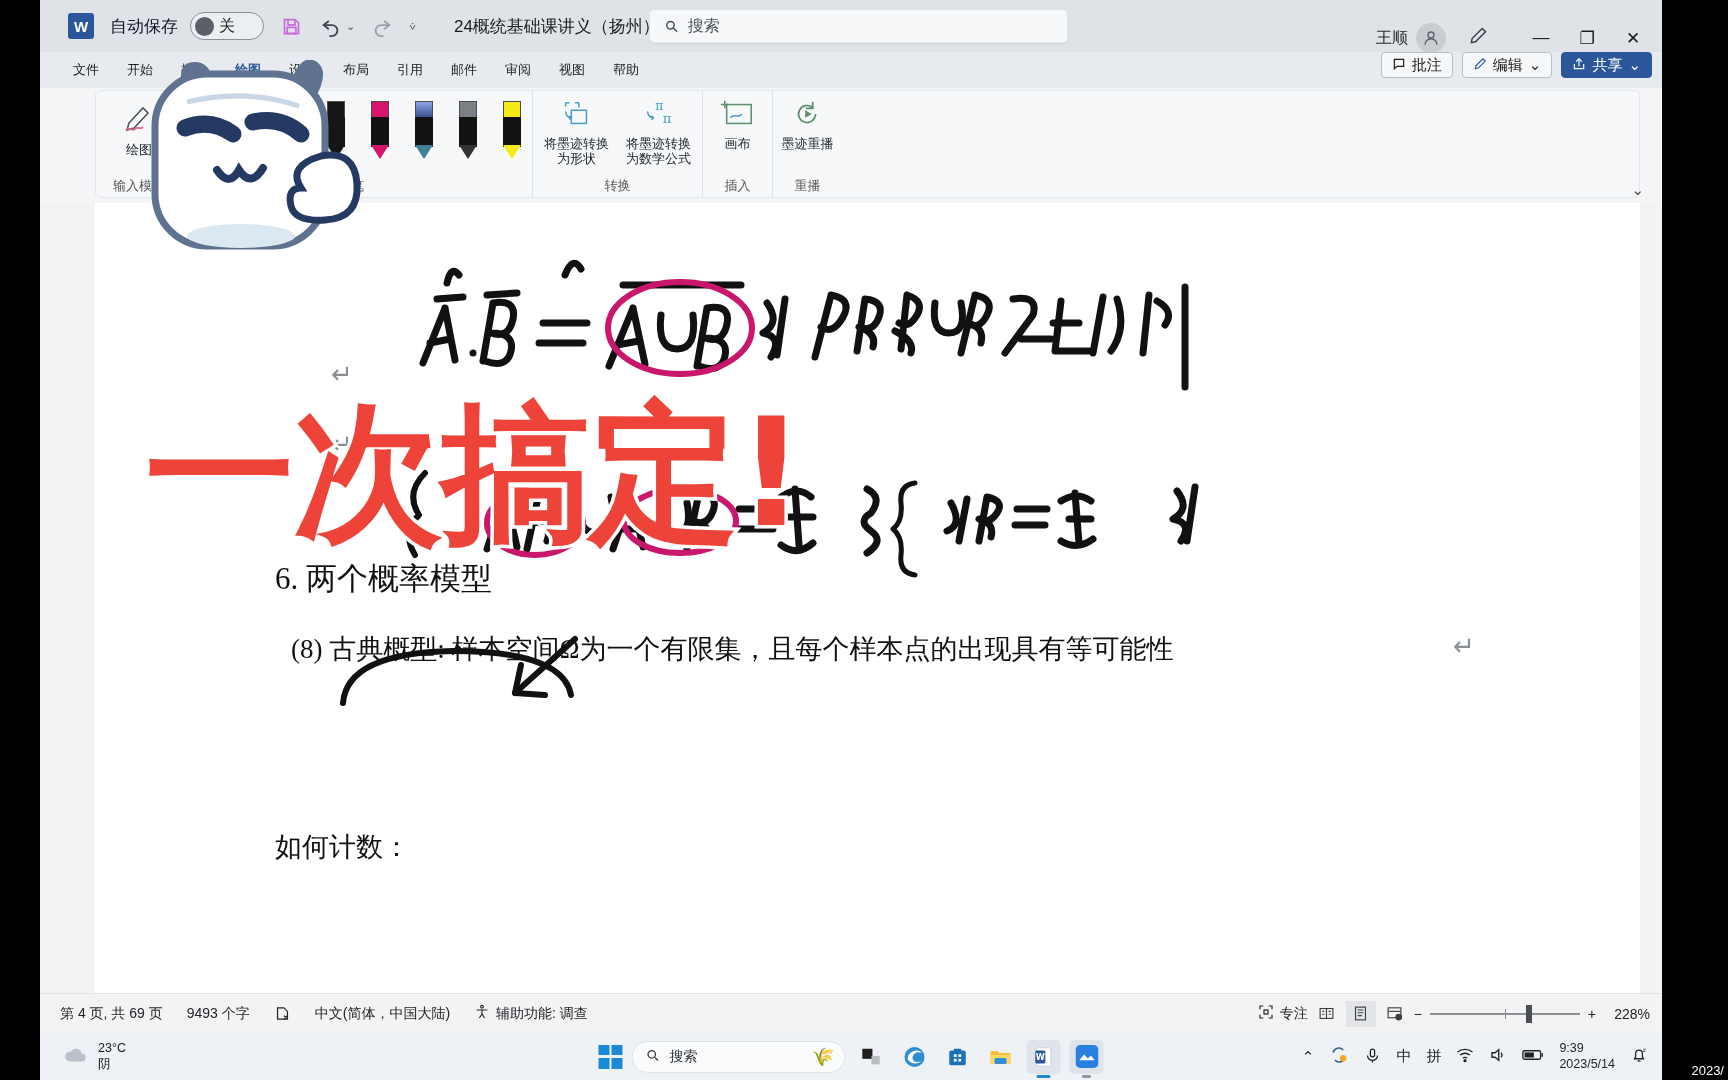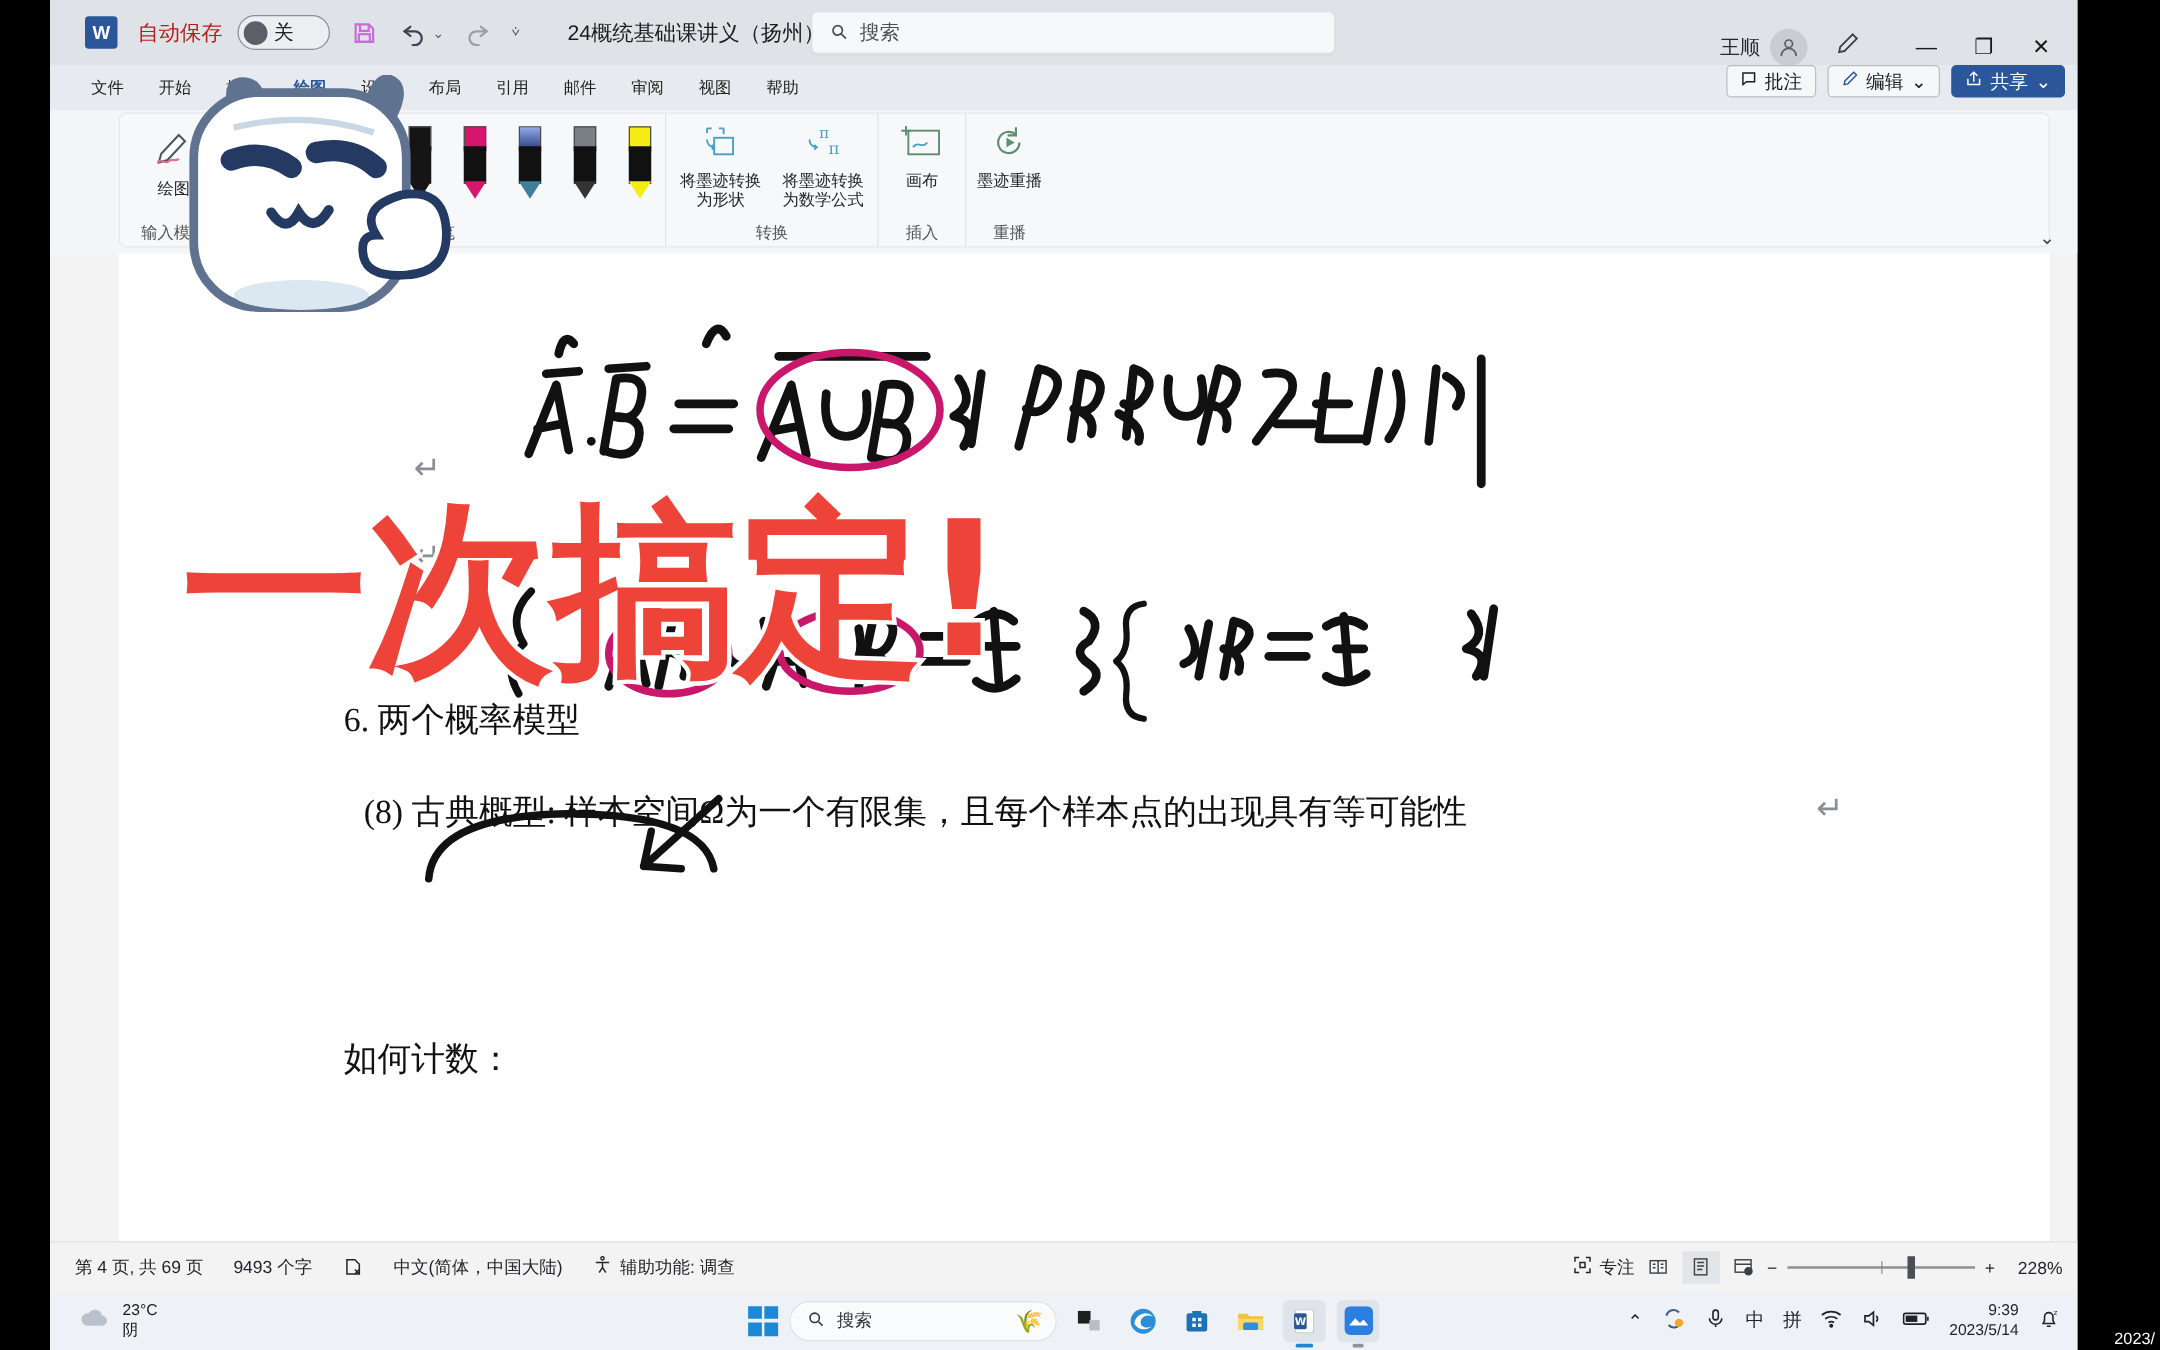--- a/index.html
+++ b/index.html
@@ -27,21 +27,21 @@
     position: absolute; left: 0; top: 0; width: 100%; height: 52px;
     background: #dfe3e8;
     display: flex; align-items: center;
   }
   .wlogo {
     width: 26px; height: 26px; margin-left: 28px;
     background: #2b579a; border-radius: 3px;
     color:#fff; font-size: 15px; font-weight: bold;
     display:flex; align-items:center; justify-content:center;
   }
-  .tb-text { font-size: 17px; color: #b91c1c; margin-left: 16px; white-space: nowrap;}
+  .tb-text { font-size: 17px; color: #0f172a; margin-left: 16px; white-space: nowrap;}
   .autosave-toggle {
     margin-left: 12px; width: 74px; height: 28px;
     border: 1.5px solid #8a8f98; border-radius: 14px;
     background: #eceff2;
     display:flex; align-items:center; gap:5px; padding-left:4px;
   }
   .autosave-knob { width:19px;height:19px;border-radius:50%;background:#5b6068; }
   .autosave-lbl { font-size: 16px; color:#222; }
   .tb-icon {
     margin-left: 14px; font-size: 20px; color:#3f4650;
@@ -203,21 +203,21 @@
   }
   .tapp{ width:34px;height:34px;border-radius:5px; display:flex;align-items:center;justify-content:center;
          font-size:17px; position:relative;}
   .tapp.active{ background:#dfe4ea;}
   .tapp .dot{ position:absolute; bottom:-4px; left:50%; transform:translateX(-50%);
               width:14px;height:3px;border-radius:2px;background:#1b89d8;}
   .tray{
     position:absolute; right:14px; display:flex;align-items:center;gap:15px;
     font-size:15px; color:#1f2327;
   }
-  .clock{ font-size:12.5px; line-height:1.25; text-align:right;}
+  .clock{ font-size:12.5px; line-height:1.25; text-align:left;}
   .corner-stamp{
     position:absolute; right:4px; bottom:2px; color:#fff; font-size:13px;
     font-family:"Liberation Sans",sans-serif;
   }
 </style>
 </head>
 <body>
 
 <div id="screen">
 <div id="desktop">
@@ -501,21 +501,21 @@
         <path d="M420 490 l30 2 M420 490 l6 -28"></path>
       </g>
 
       <g fill="#8a8f96" font-family="DejaVu Sans, sans-serif" font-size="26">
         <text x="236" y="180">↵</text>
         <text x="236" y="250">↵</text>
         <text x="1358" y="452">↵</text>
       </g>
     </svg>
 
-    <div class="doc-text" style="left:180px; top:355px; font-size:27px;">6. 两个概率模型</div>
+    <div class="doc-text" style="left:180px; top:355px; font-size:31px;">6. 两个概率模型</div>
 
     <div class="doc-text" style="left:196px; top:428px; font-size:27px;">(8) 古典概型: 样本空间Ω为一个有限集，且每个样本点的出现具有等可能性</div>
 
     <div class="doc-text" style="left:180px; top:626px; font-size:27px;">如何计数：</div>
 
     <div class="cap-red" style="left:50px; top:195px;">一次搞定!</div>
 
   </div>
 
   <div class="panda">

